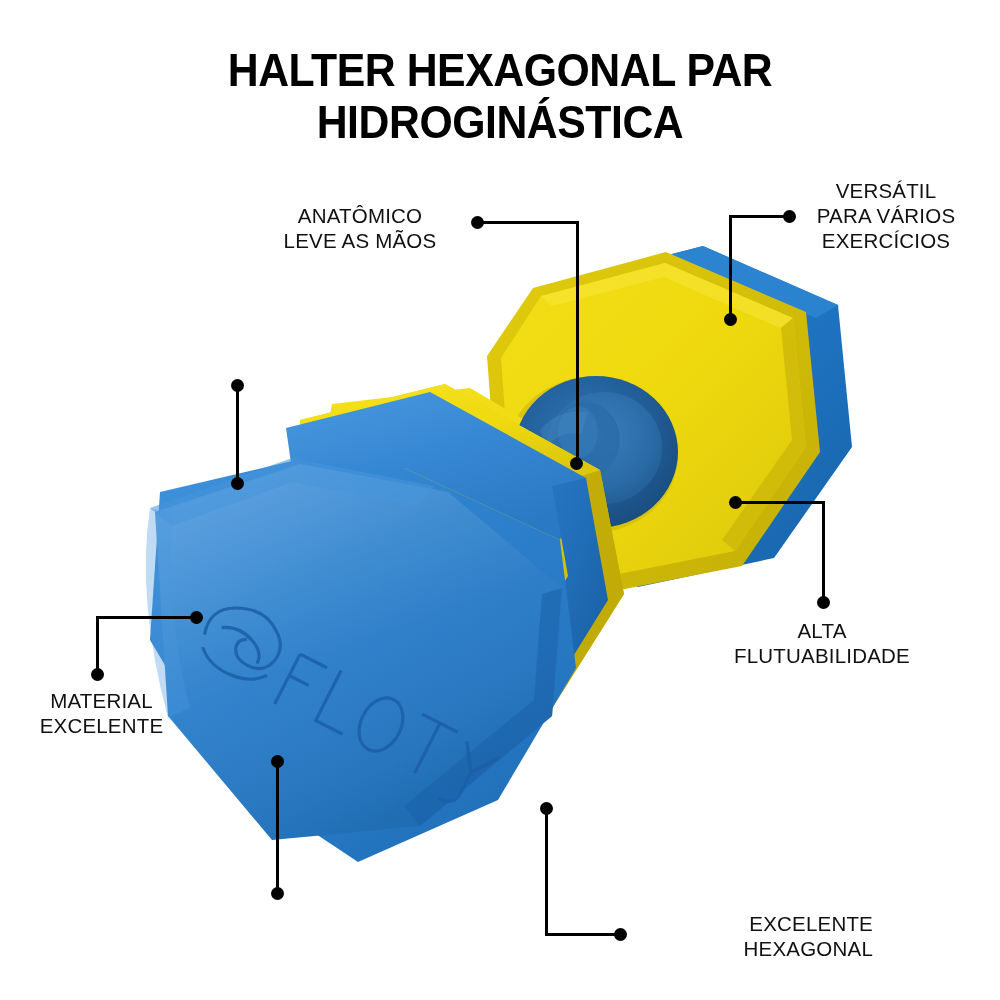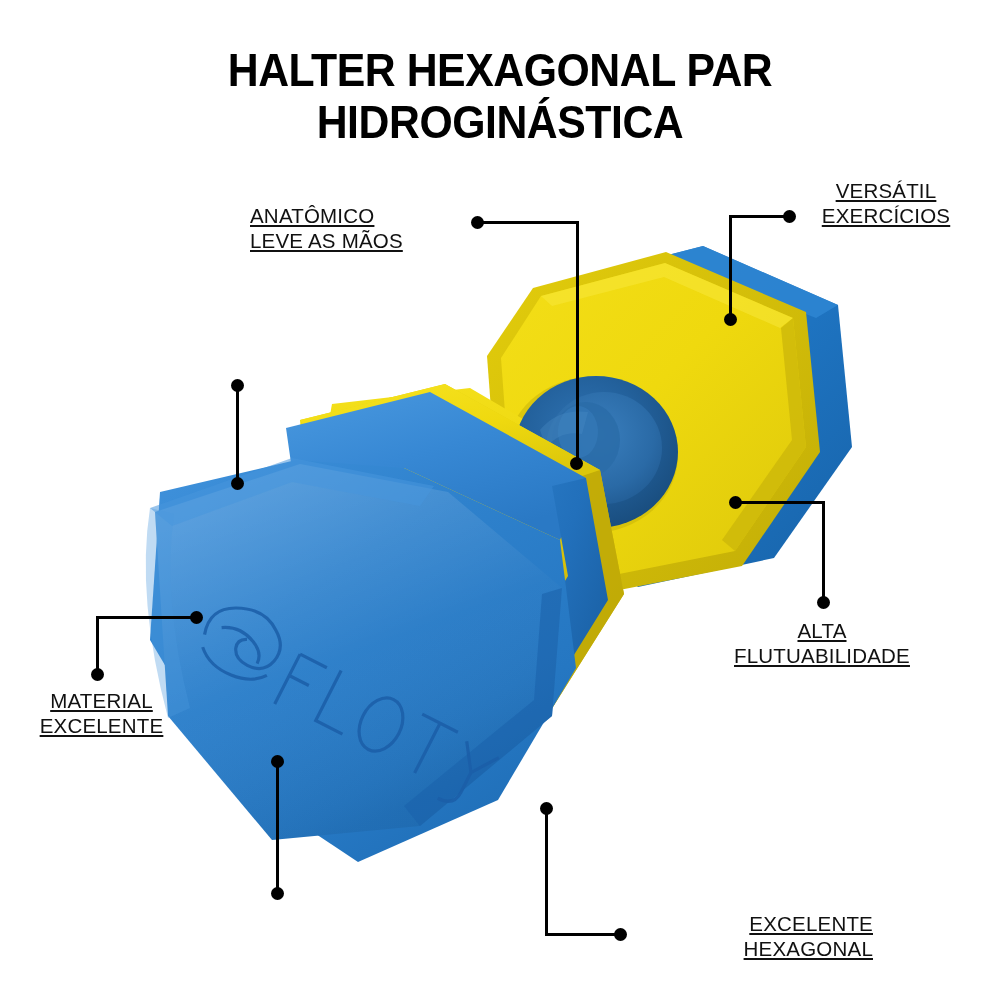--- a/index.html
+++ b/index.html
@@ -34,23 +34,23 @@
 
   
   .callout {
     position:absolute;
     color:#111111;
     font-size:20.5px;
     line-height:25px;
     letter-spacing:0.2px;
     white-space:nowrap;
   }
-  .callout span { display:block;text-decoration:underline; }
+  .callout span { display:block; }
   .c-center { text-align:center; }
-  .c-right  { text-align:left; }
+  .c-right  { text-align:center; }
   .c-left   { text-align:right; }
 
   
   .ln {
     position:absolute;
     background:#000000;
   }
   .ln.h { height:3px; }
   .ln.v { width:3px; }
   .dot {
@@ -240,20 +240,21 @@
     <span>ANATÔMICO</span>
     <span>LEVE AS MÃOS</span>
   </div>
   <div class="dot" style="left:471px; top:216px;"></div>
   <div class="ln h" style="left:477px; top:221px; width:102px;"></div>
   <div class="ln v" style="left:576px; top:221px; height:244px;"></div>
   <div class="dot" style="left:570px; top:457px;"></div>
 
   <div class="callout c-center" style="left:796px; top:178px; width:180px;">
     <span>VERSÁTIL</span>
+    <span>PARA VÁRIOS</span>
     <span>EXERCÍCIOS</span>
   </div>
   <div class="dot" style="left:783px; top:210px;"></div>
   <div class="ln h" style="left:729px; top:215px; width:58px;"></div>
   <div class="ln v" style="left:729px; top:215px; height:105px;"></div>
   <div class="dot" style="left:724px; top:313px;"></div>
 
   <div class="dot" style="left:231px; top:379px;"></div>
   <div class="ln v" style="left:236px; top:385px; height:98px;"></div>
   <div class="dot" style="left:231px; top:477px;"></div>

